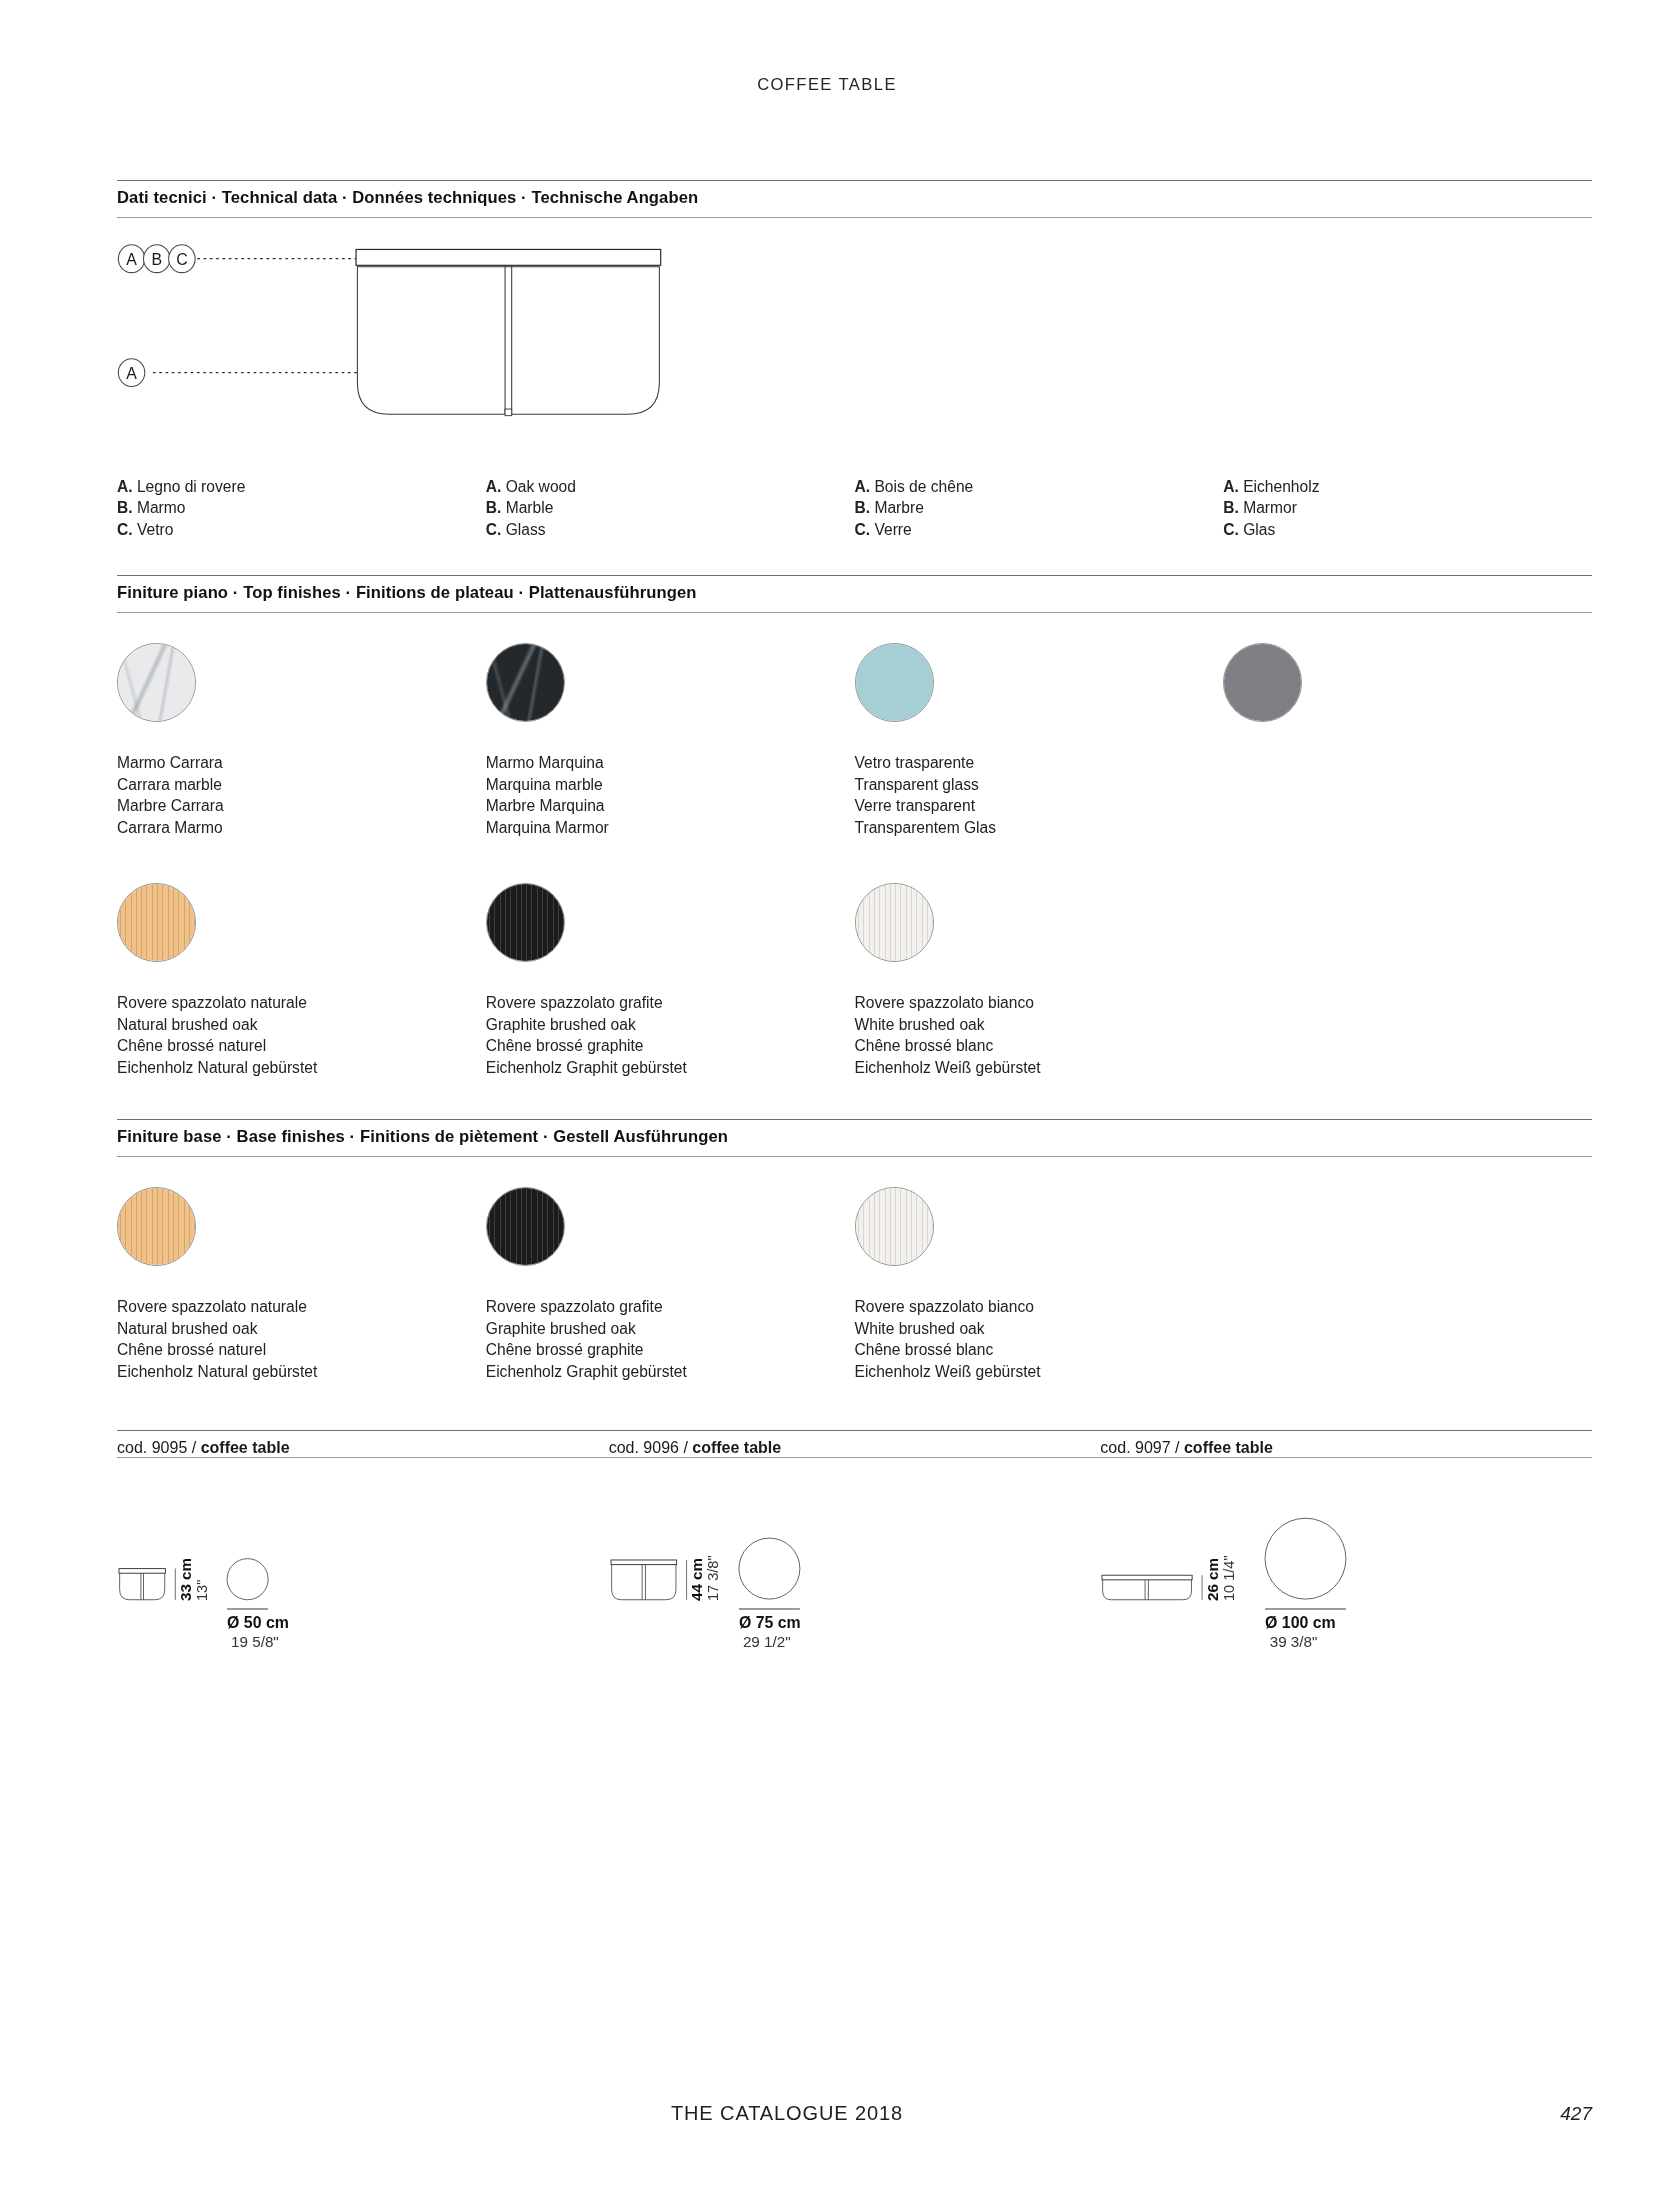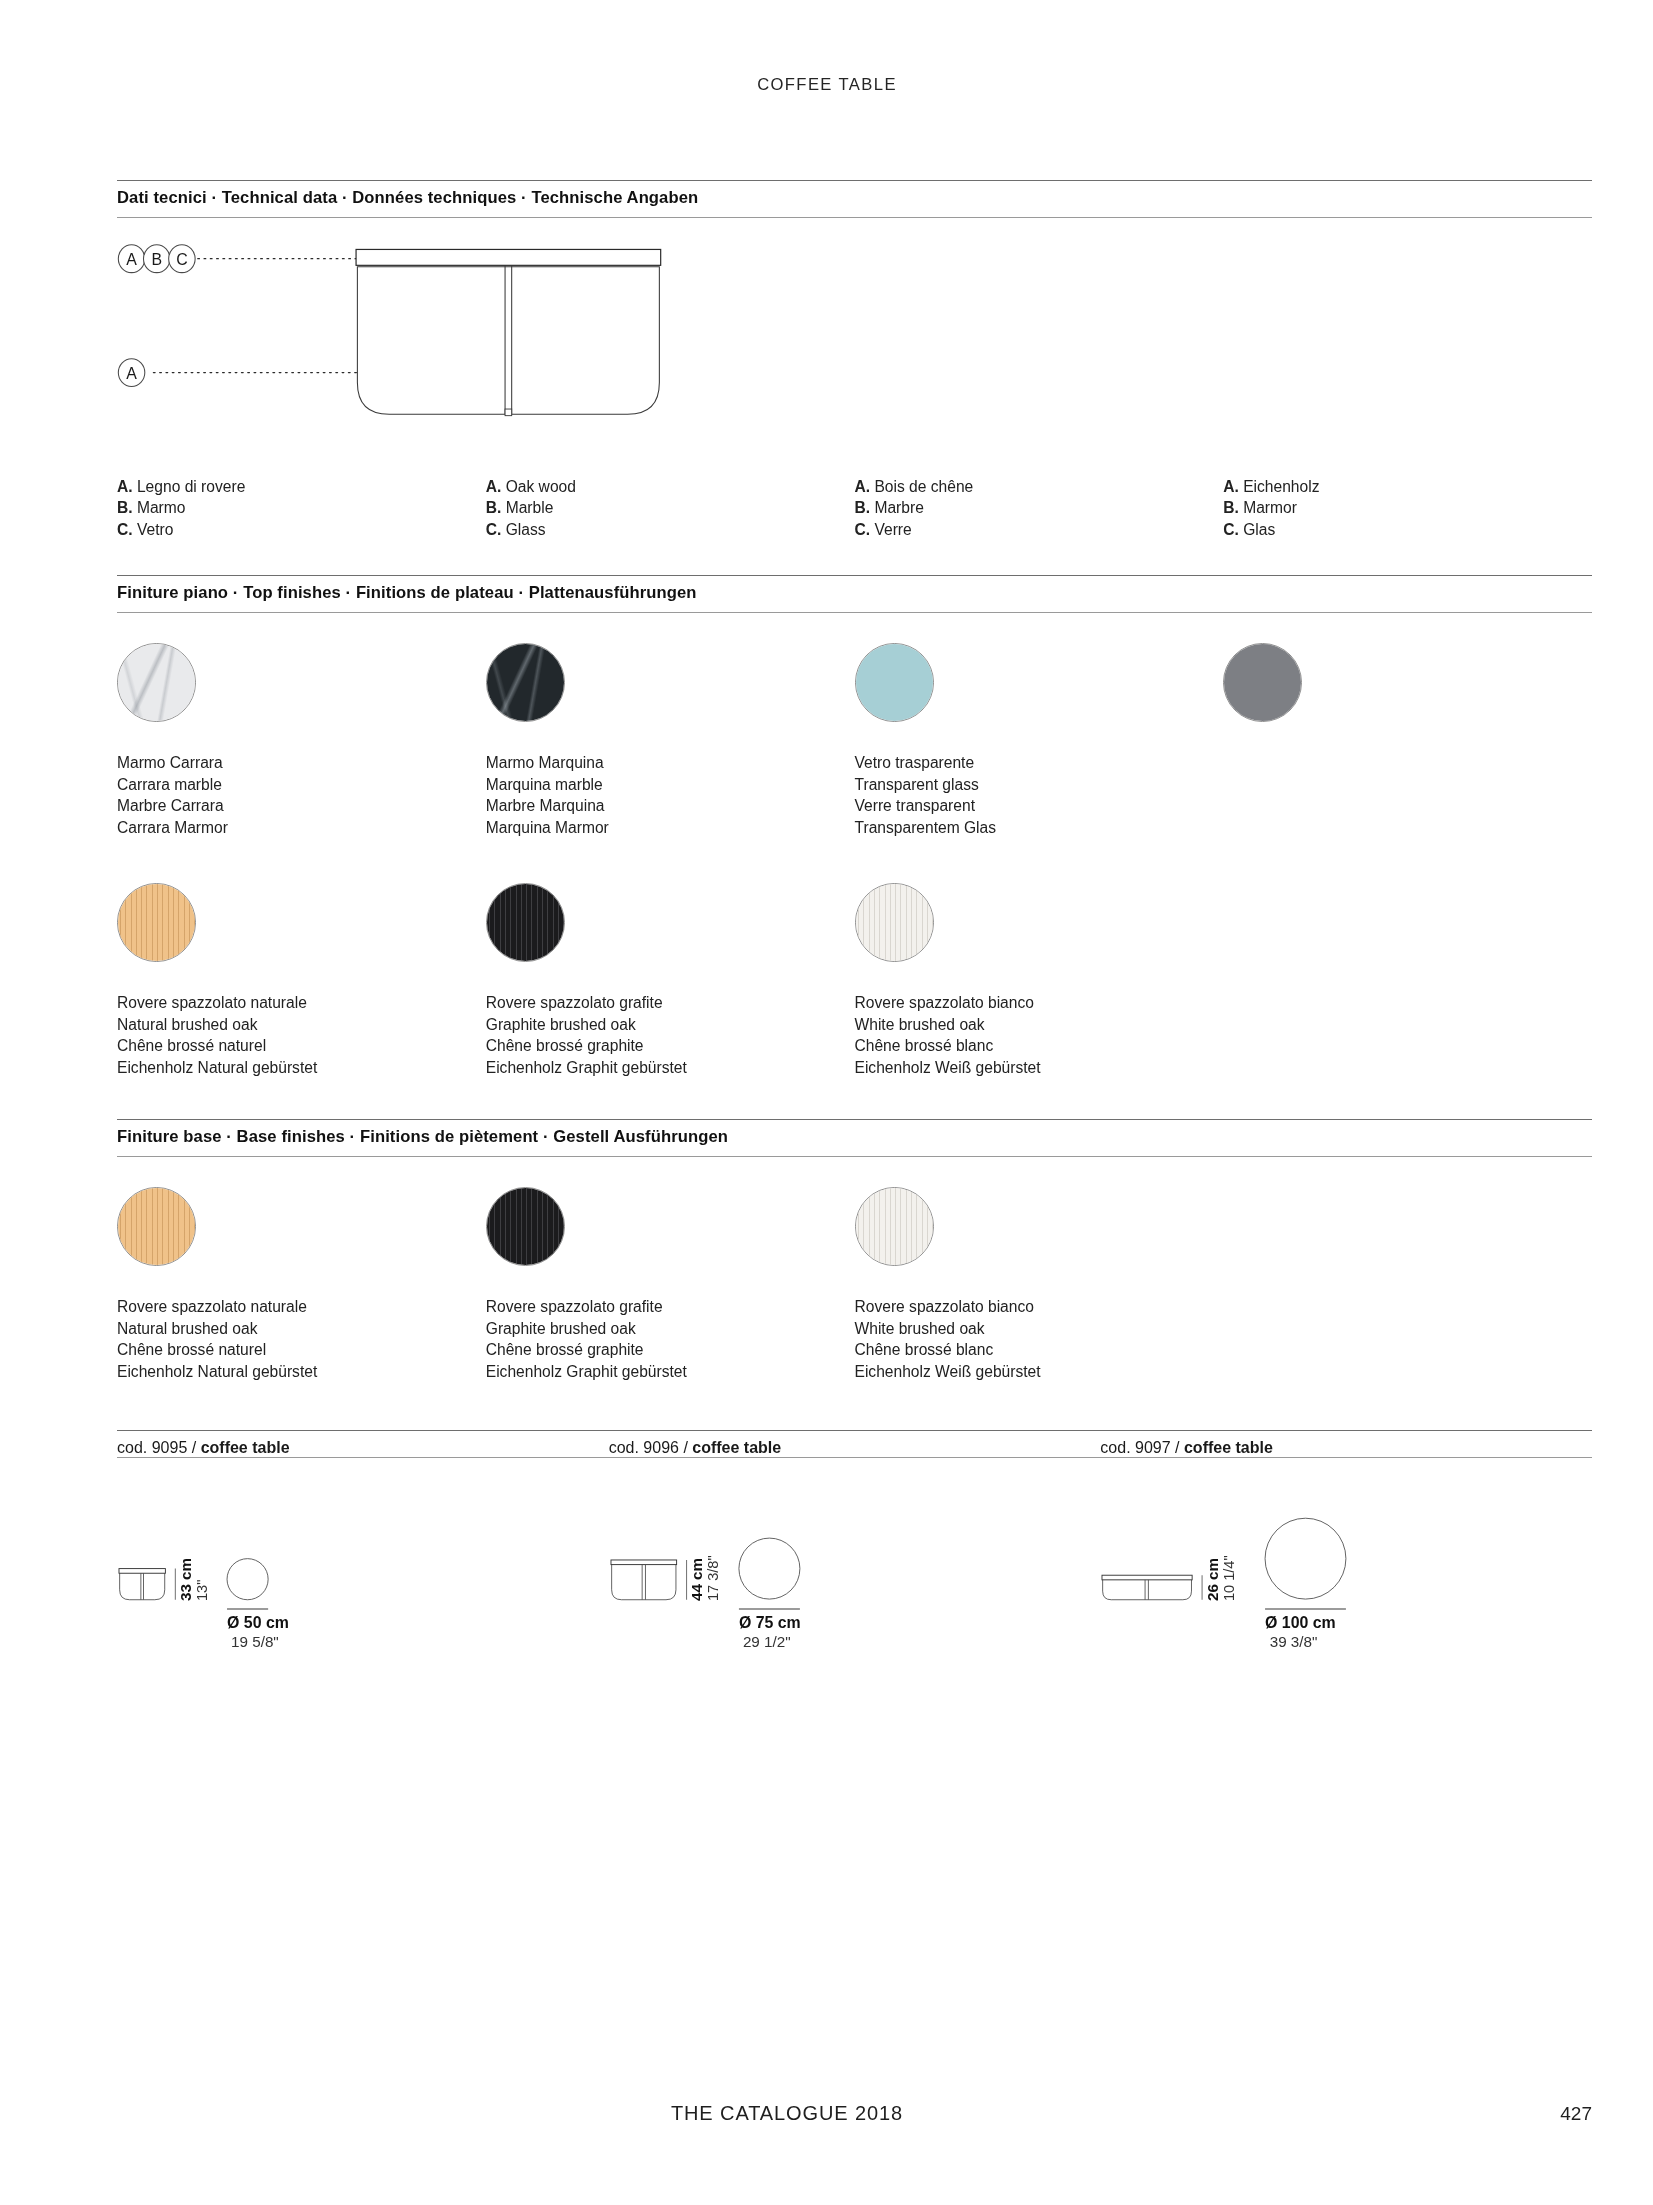--- a/index.html
+++ b/index.html
@@ -116,20 +116,21 @@
     position: absolute; left: 0; top: 0; width: 1574px;
     text-align: center;
     font-size: 20px;
     letter-spacing: 0.9px;
     color: #1f1f1f;
   }
   .footer-page {
     position: absolute; right: 62px; top: 0.7px;
     font-size: 19px;
     color: #1f1f1f;
+    font-style: italic;
   }
 </style>
 </head>
 <body>
 
 <div class="page">
 
   <div class="page-header">COFFEE TABLE</div>
 
   <div class="content">
@@ -212,21 +213,21 @@
         <div>
           <div class="swatch-wrap">
               <div class="swatch">
             <div class="tex" id="tex-t0" style="background-color:#e9eaec;background-image:linear-gradient(115deg, rgba(255,255,255,0) 38%, rgba(150,155,162,0.55) 42%, rgba(255,255,255,0) 46%),linear-gradient(100deg, rgba(255,255,255,0) 58%, rgba(150,155,162,0.385) 61%, rgba(255,255,255,0) 65%),linear-gradient(75deg, rgba(255,255,255,0) 20%, rgba(150,155,162,0.275) 23%, rgba(255,255,255,0) 27%)"></div>
               </div>
             </div>
           <div class="finish-labels">
             <div>Marmo Carrara</div>
             <div>Carrara marble</div>
             <div>Marbre Carrara</div>
-            <div>Carrara Marmor</div>
+            <div>Carrara Marmo</div>
           </div>
         </div>
         <div>
           <div class="swatch-wrap">
               <div class="swatch">
             <div class="tex" id="tex-t1" style="background-color:#22282c;background-image:linear-gradient(115deg, rgba(255,255,255,0) 38%, rgba(190,200,208,0.4) 42%, rgba(255,255,255,0) 46%),linear-gradient(100deg, rgba(255,255,255,0) 58%, rgba(190,200,208,0.27999999999999997) 61%, rgba(255,255,255,0) 65%),linear-gradient(75deg, rgba(255,255,255,0) 20%, rgba(190,200,208,0.2) 23%, rgba(255,255,255,0) 27%)"></div>
               </div>
             </div>
           <div class="finish-labels">
             <div>Marmo Marquina</div>

